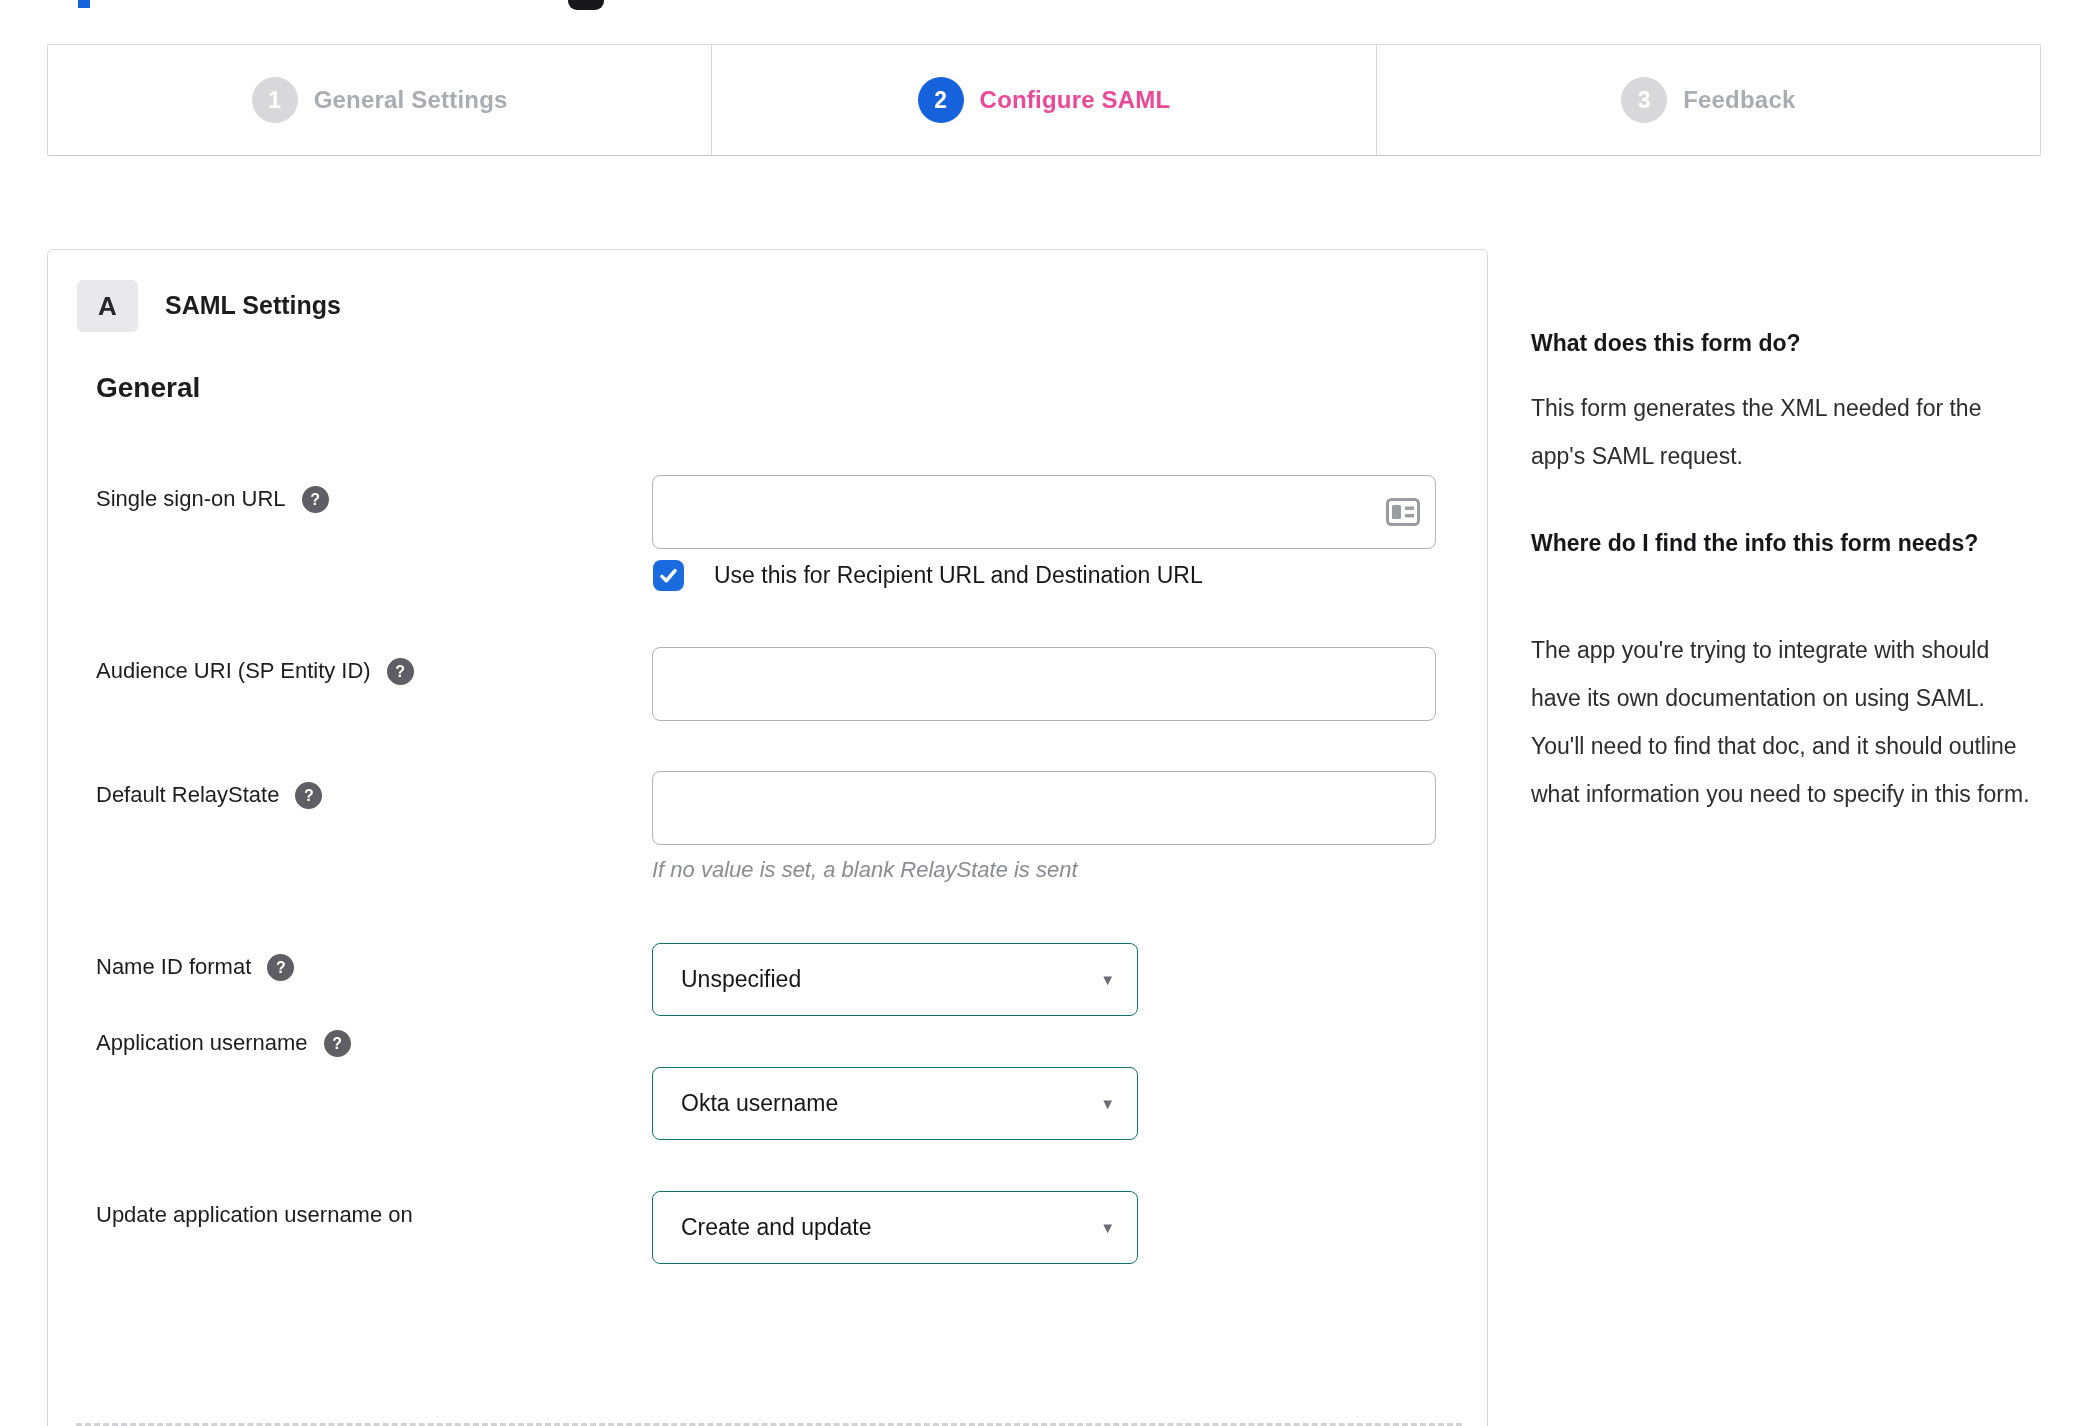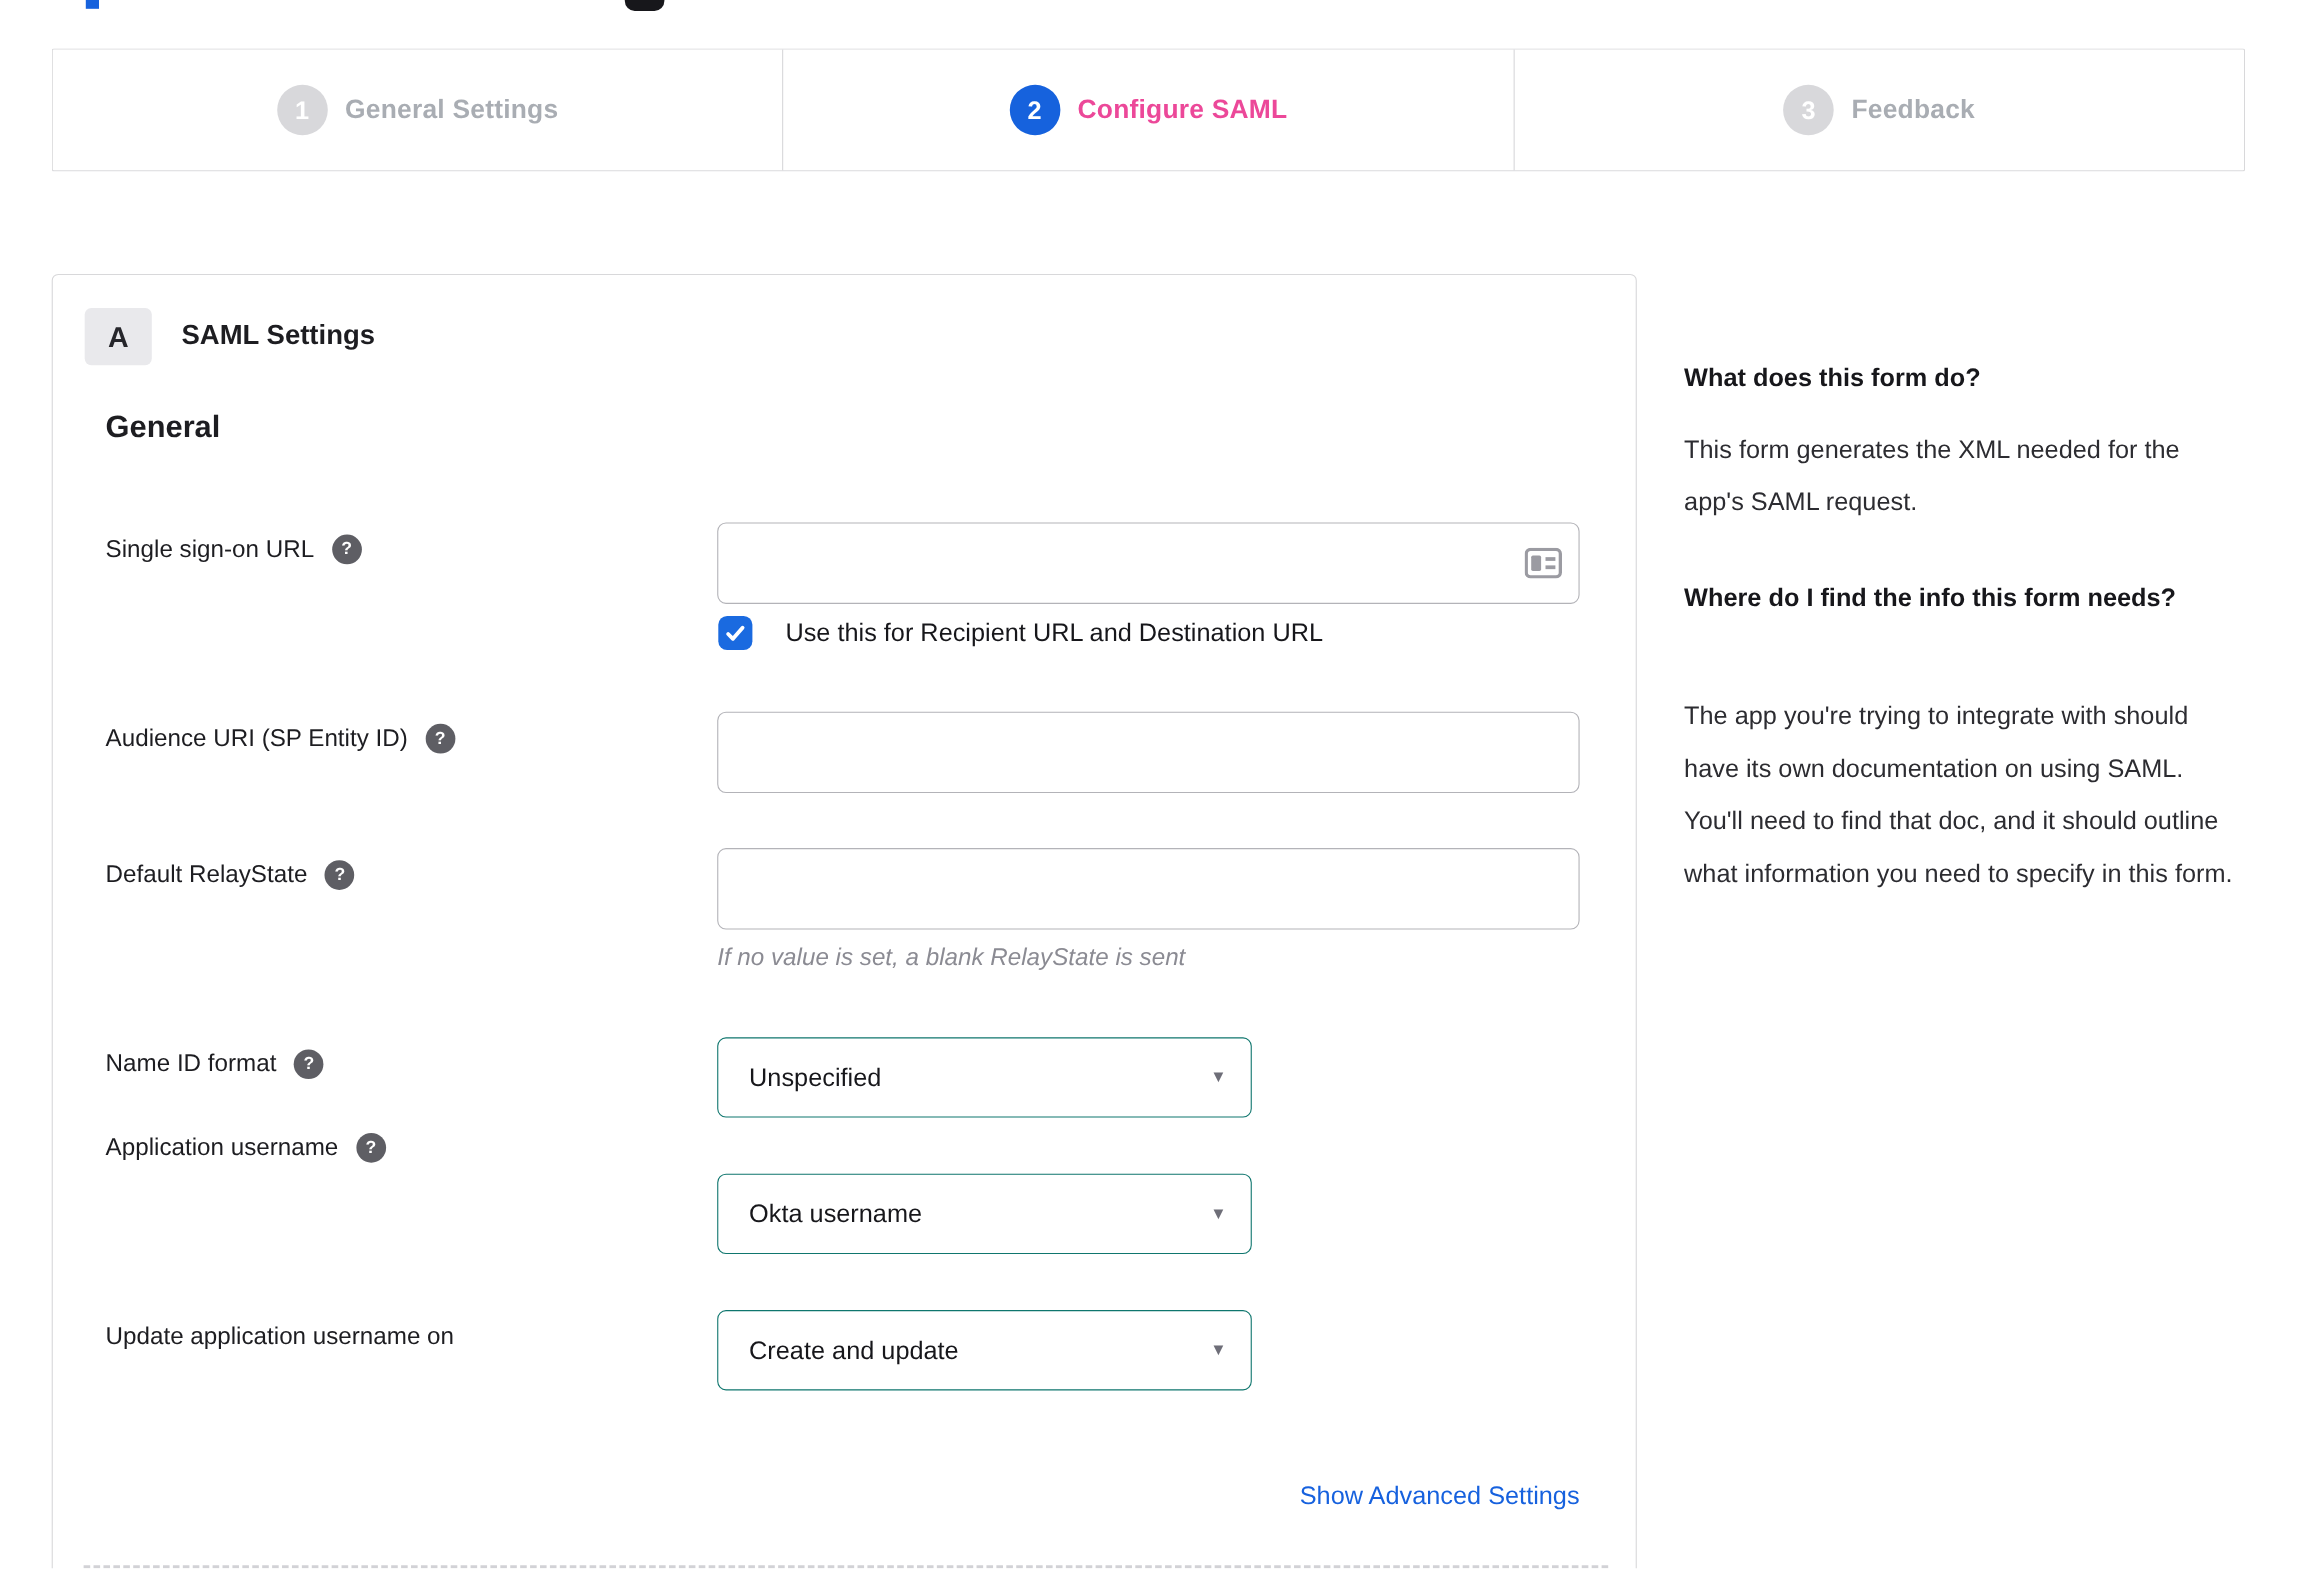--- a/index.html
+++ b/index.html
@@ -144,21 +144,20 @@
     </div>
 
     <div class="flabel" style="top:952px;">
       <span>Update application username on</span>
     </div>
     <div class="selectbox" style="top:941px;">
       <span class="sel-value">Create and update</span>
       <span class="sel-arrow">▼</span>
     </div>
 
-    <a class="adv-link" href="#">Show Advanced Settings</a>
 
     <div class="dashes"></div>
   </div>
 
   <div class="sidebar">
     <div class="sb-h" style="top:320px;">What does this form do?</div>
     <div class="sb-p" style="top:384px;">This form generates the XML needed for the app's SAML request.</div>
     <div class="sb-h" style="top:520px;">Where do I find the info this form needs?</div>
     <div class="sb-p" style="top:626px;">The app you're trying to integrate with should have its own documentation on using SAML. You'll need to find that doc, and it should outline what information you need to specify in this form.</div>
   </div>

